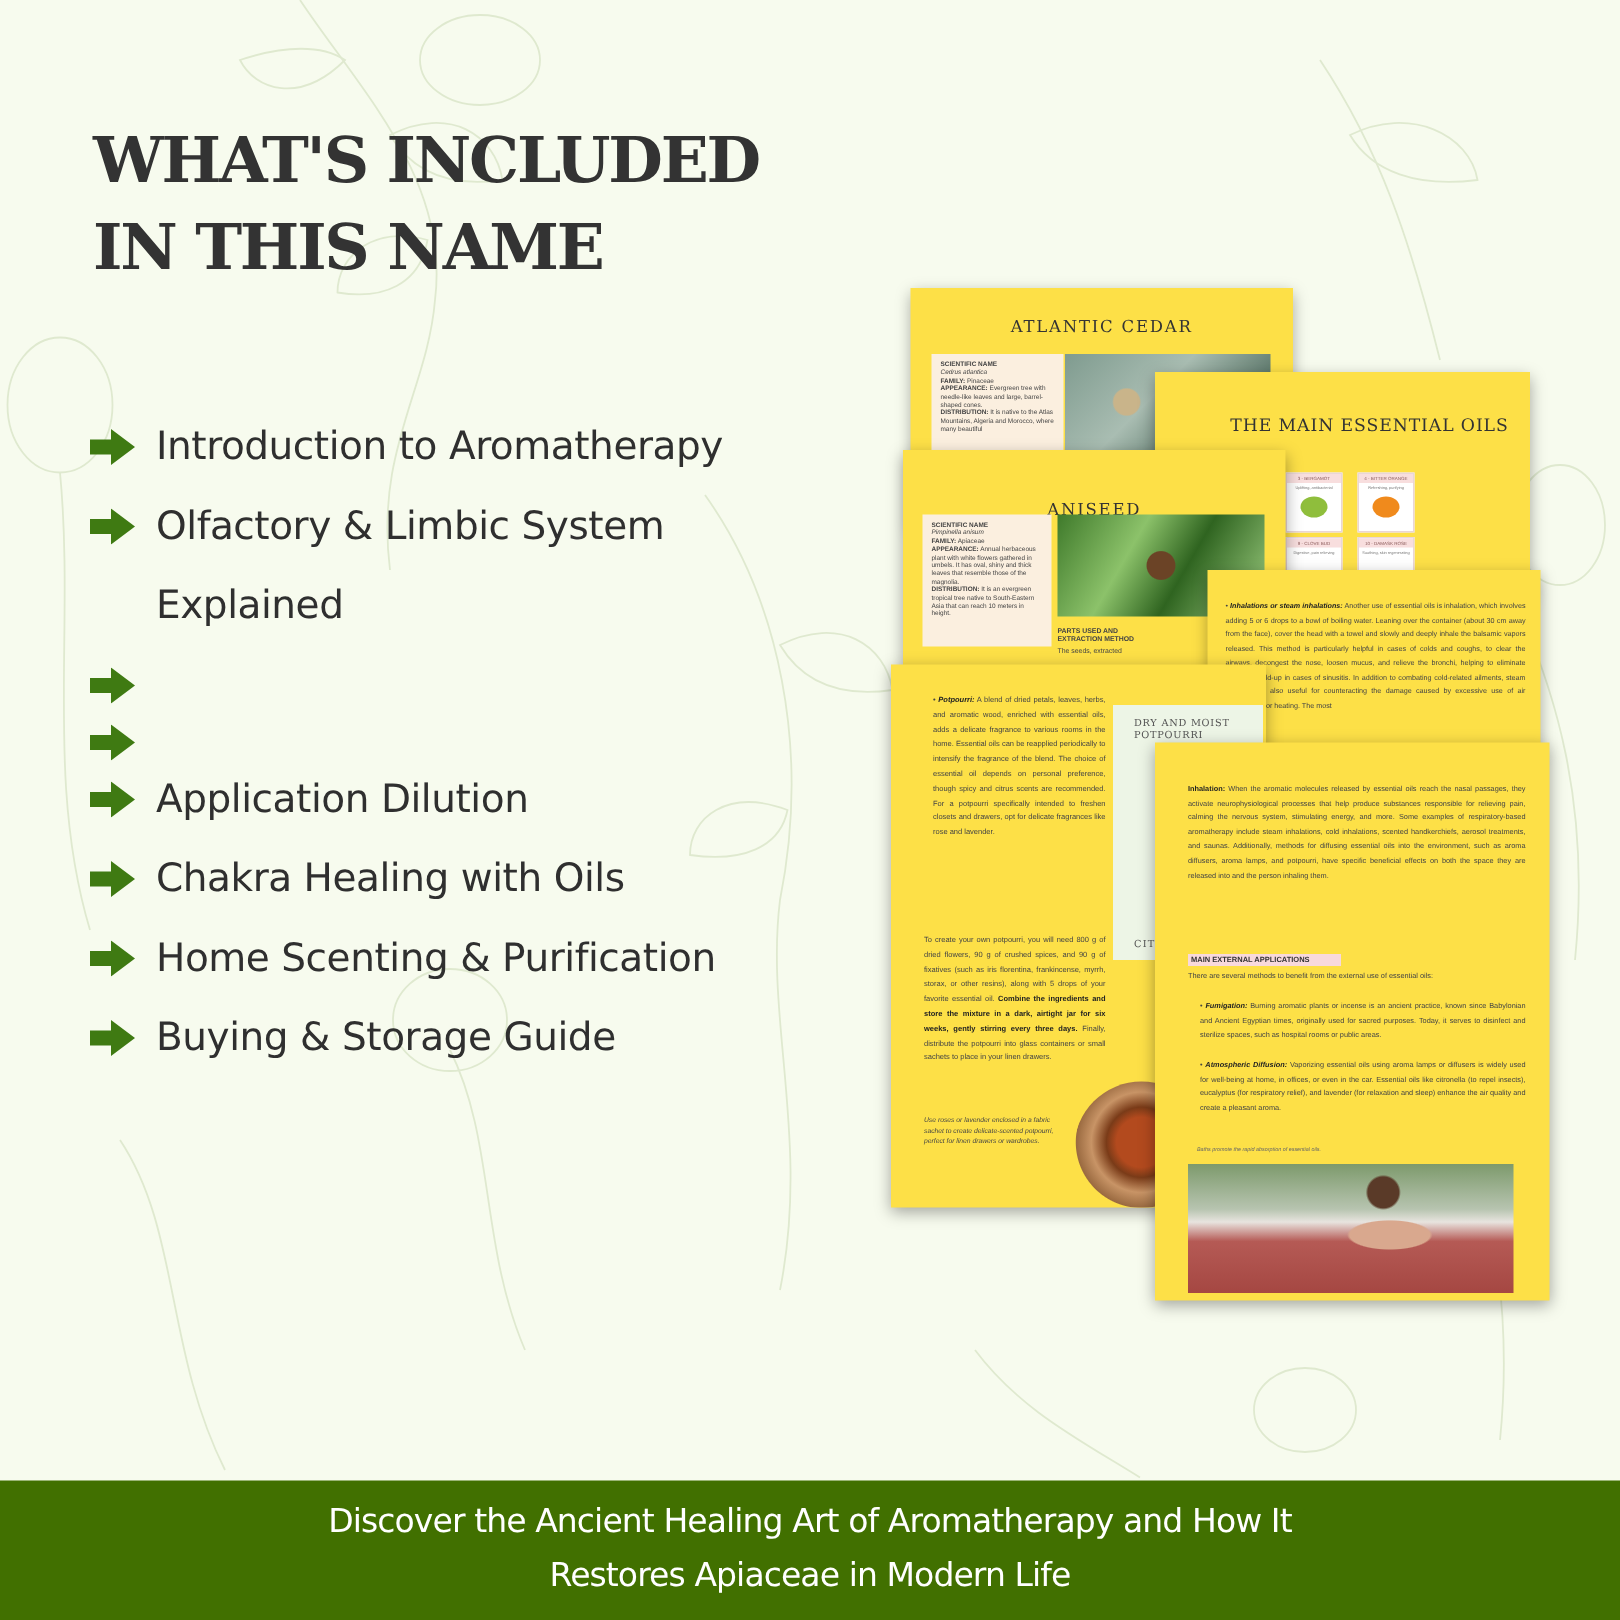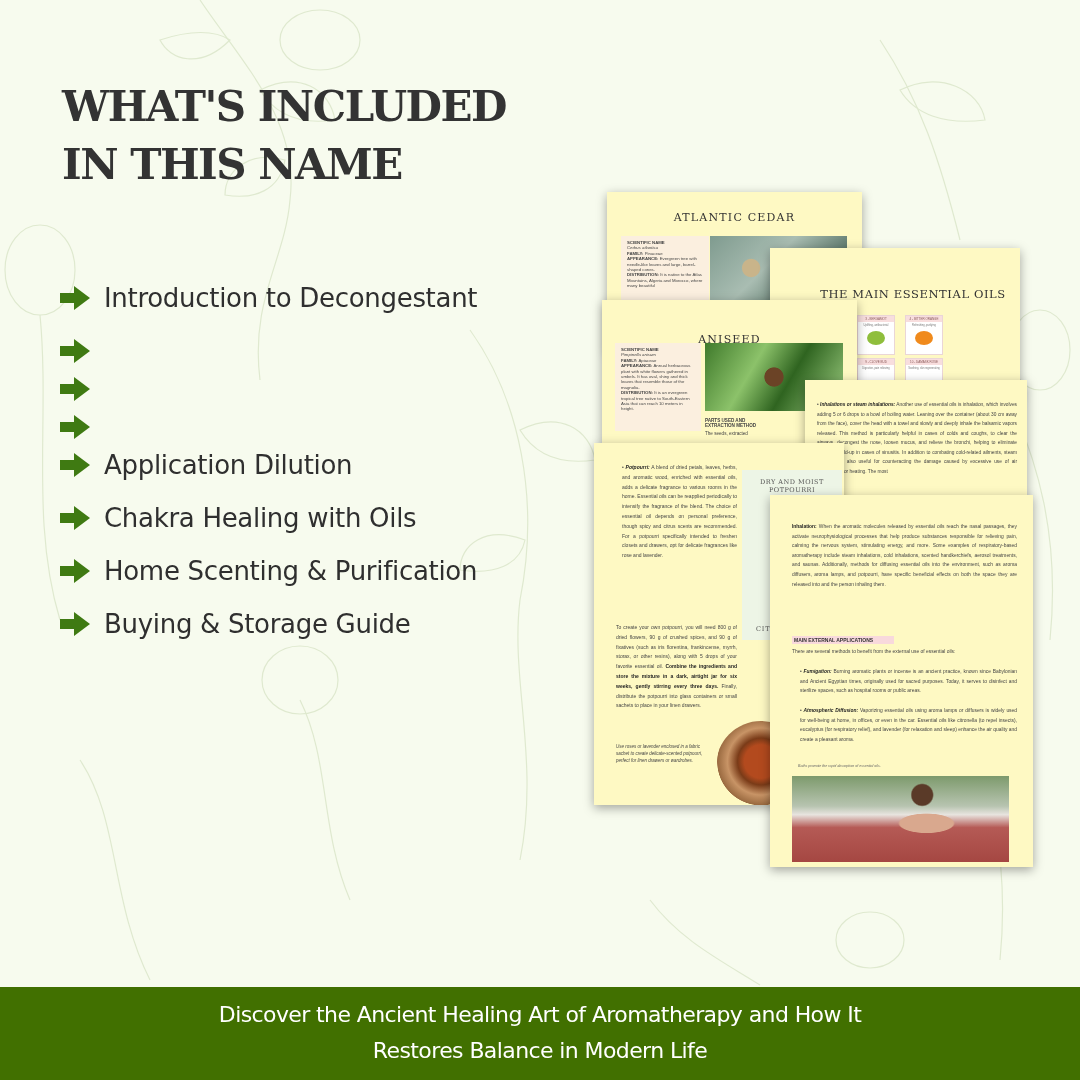--- a/index.html
+++ b/index.html
@@ -27,21 +27,21 @@
     display: flex; align-items: flex-start;
     font-family: "DejaVu Sans", sans-serif;
     font-size: 26px; line-height: 53px; color: #2f2f2f;
     letter-spacing: -0.3px;
   }
   .arrow {
     flex: 0 0 30px; width: 30px; height: 24px; margin-top: 14px; margin-right: 14px;
   }
   
   .page {
-    position: absolute; background: #fef9c3;
+    position: absolute; background: #fde047;
     box-shadow: 0 3px 10px rgba(0,0,0,0.35);
     overflow: hidden;
   }
   .page-title {
     font-family: "DejaVu Serif", serif; font-size: 11px; letter-spacing: 1.2px;
     color: #333; text-align: center;
   }
   .info-box { position: absolute; background: #fbefdf; padding: 4px 6px; }
   .info-line { font-size: 4.3px; line-height: 5.4px; color: #444; }
   .info-line b { font-weight: bold; }
@@ -91,26 +91,27 @@
 <div class="title">
   <div>WHAT'S INCLUDED</div>
   <div>IN THIS NAME</div>
 </div>
 
 <ul class="features">
   <li>
     <svg class="arrow" viewBox="0 0 30 24">
         <path d="M0 7 H14 V0 L30 12 L14 24 V17 H0 Z" fill="#3f7a12"></path>
       </svg>
-    <span>Introduction to Decongestant</span>
-  </li>
-  <li>
-    <svg class="arrow" viewBox="0 0 30 24">
-        <path d="M0 7 H14 V0 L30 12 L14 24 V17 H0 Z" fill="#3f7a12"></path>
-      </svg>
+    <span>Introduction to Aromatherapy</span>
+  </li>
+  <li>
+    <svg class="arrow" viewBox="0 0 30 24">
+        <path d="M0 7 H14 V0 L30 12 L14 24 V17 H0 Z" fill="#3f7a12"></path>
+      </svg>
+    <span style="max-width:400px">Olfactory &amp; Limbic System Explained</span>
   </li>
   <li>
     <svg class="arrow" viewBox="0 0 30 24">
         <path d="M0 7 H14 V0 L30 12 L14 24 V17 H0 Z" fill="#3f7a12"></path>
       </svg>
   </li>
   <li>
     <svg class="arrow" viewBox="0 0 30 24">
         <path d="M0 7 H14 V0 L30 12 L14 24 V17 H0 Z" fill="#3f7a12"></path>
       </svg>
@@ -147,21 +148,21 @@
     <div class="info-line"><b>SCIENTIFIC NAME</b></div>
     <div class="info-line" style="font-style:italic">Cedrus atlantica</div>
     <div class="info-line"><b>FAMILY:</b> <span>Pinaceae</span></div>
     <div class="info-line"><b>APPEARANCE:</b> <span>Evergreen tree with needle-like leaves and large, barrel-shaped cones.</span></div>
     <div class="info-line"><b>DISTRIBUTION:</b> <span>It is native to the Atlas Mountains, Algeria and Morocco, where many beautiful</span></div>
   </div>
   <div class="photo" style="left:103px; top:44px; width:137px; height:80px; background: radial-gradient(circle at 30% 40%, #c9b48a 0 8%, transparent 9%), radial-gradient(circle at 55% 60%, #c8b590 0 7%, transparent 8%), radial-gradient(circle at 75% 30%, #bfa980 0 6%, transparent 7%), linear-gradient(135deg,#7f9b8f,#a9bdb2 40%,#5d786b 70%,#93aa9c);"></div>
 </div>
 
 <div class="page" style="left:770px; top:248px; width:250px; height:150px;">
-  <div class="page-title" style="margin-top:39px; font-size:11.5px; letter-spacing:0.6px;padding-left:36px;">THE MAIN ESSENTIAL OILS</div>
+  <div class="page-title" style="margin-top:28px; font-size:11.5px; letter-spacing:0.6px;padding-left:36px;">THE MAIN ESSENTIAL OILS</div>
   <div class="oil-card" style="left:40px; top:67px;">
       <div class="hd">2 - BASIL</div>
       <div class="sub">Energizing, anti-inflammatory</div>
       <div style="width:18px;height:14px;background:#5e9e2e;border-radius:50% 10%;margin:4px auto"></div>
     </div>
   <div class="oil-card" style="left:87px; top:67px;">
       <div class="hd">3 - BERGAMOT</div>
       <div class="sub">Uplifting, antibacterial</div>
       <div style="width:18px;height:14px;background:#8fbe3c;border-radius:50%;margin:4px auto"></div>
     </div>
@@ -205,21 +206,21 @@
 </div>
 
 <div class="page" style="left:594px; top:443px; width:250px; height:362px;">
   <div class="para" style="position:absolute; left:28px; top:20px; width:115px; font-size:5px; line-height:9.8px;">
     • <b style="font-style:italic">Potpourri:</b> <span>A blend of dried petals, leaves, herbs, and aromatic wood, enriched with essential oils, adds a delicate fragrance to various rooms in the home. Essential oils can be reapplied periodically to intensify the fragrance of the blend. The choice of essential oil depends on personal preference, though spicy and citrus scents are recommended. For a potpourri specifically intended to freshen closets and drawers, opt for delicate fragrances like rose and lavender.</span>
   </div>
   <div class="para" style="position:absolute; left:22px; top:180px; width:121px; font-size:5px; line-height:9.8px;">
     <span>To create your own potpourri, you will need 800 g of dried flowers, 90 g of crushed spices, and 90 g of fixatives (such as iris florentina, frankincense, myrrh, storax, or other resins), along with 5 drops of your favorite essential oil.</span> <b>Combine the ingredients and store the mixture in a dark, airtight jar for six weeks, gently stirring every three days.</b> <span>Finally, distribute the potpourri into glass containers or small sachets to place in your linen drawers.</span>
   </div>
   <div style="position:absolute; left:148px; top:27px; width:100px; height:170px; background:#edf5e6;">
-    <div style="font-family:'DejaVu Serif',serif; font-size:6.5px; text-align:center; color:#555; margin:8px 14px; letter-spacing:0.5px;">DRY AND MOIST POTPOURRI</div>
+    <div style="font-family:'DejaVu Serif',serif; font-size:6.5px; color:#555; margin:8px 14px; letter-spacing:0.5px;">DRY AND MOIST POTPOURRI</div>
     <div style="position:absolute; top:155px; left:14px; font-family:'DejaVu Serif',serif; font-size:6.5px; color:#555; letter-spacing:0.8px;">CITRUS</div>
   </div>
   <div class="para" style="position:absolute; left:22px; top:300px; width:90px; font-size:4.5px; line-height:7px; font-style:italic; text-align:left;">Use roses or lavender enclosed in a fabric sachet to create delicate-scented potpourri, perfect for linen drawers or wardrobes.</div>
   <div class="photo" style="left:122px; top:278px; width:90px; height:90px; border-radius:50%; background: radial-gradient(circle at 50% 45%, #b34a1e 0 25%, #7a3b18 35%, #c89466 50%, #9a6a40 65%, transparent 66%);"></div>
 </div>
 
 <div class="page" style="left:770px; top:495px; width:263px; height:372px;">
   <div class="para" style="position:absolute; left:22px; top:27px; width:225px; font-size:4.9px; line-height:9.6px;">
     <b>Inhalation:</b> <span>When the aromatic molecules released by essential oils reach the nasal passages, they activate neurophysiological processes that help produce substances responsible for relieving pain, calming the nervous system, stimulating energy, and more. Some examples of respiratory-based aromatherapy include steam inhalations, cold inhalations, scented handkerchiefs, aerosol treatments, and saunas. Additionally, methods for diffusing essential oils into the environment, such as aroma diffusers, aroma lamps, and potpourri, have specific beneficial effects on both the space they are released into and the person inhaling them.</span>
   </div>
@@ -230,14 +231,14 @@
   </div>
   <div class="para" style="position:absolute; left:30px; top:211px; width:217px; font-size:4.9px; line-height:9.6px;">
     • <b style="font-style:italic">Atmospheric Diffusion:</b> <span>Vaporizing essential oils using aroma lamps or diffusers is widely used for well-being at home, in offices, or even in the car. Essential oils like citronella (to repel insects), eucalyptus (for respiratory relief), and lavender (for relaxation and sleep) enhance the air quality and create a pleasant aroma.</span>
   </div>
   <div class="para" style="position:absolute; left:28px; top:268px; font-size:3.6px; line-height:6px; font-style:italic; color:#666;">Baths promote the rapid absorption of essential oils.</div>
   <div class="photo" style="left:22px; top:281px; width:217px; height:86px; background: radial-gradient(ellipse at 62% 55%, #d9a88e 0 14%, transparent 15%), radial-gradient(circle at 60% 22%, #5a3a28 0 7%, transparent 8%), linear-gradient(180deg, #7d9a6c 0%, #b7c4b0 35%, #e8e4df 45%, #b55a55 60%, #a54742 100%);"></div>
 </div>
 
 <div class="footer">
   <div>Discover the Ancient Healing Art of Aromatherapy and How It</div>
-  <div>Restores Balance in Modern Life</div>
+  <div>Restores Apiaceae in Modern Life</div>
 </div>
 
 </body></html>

